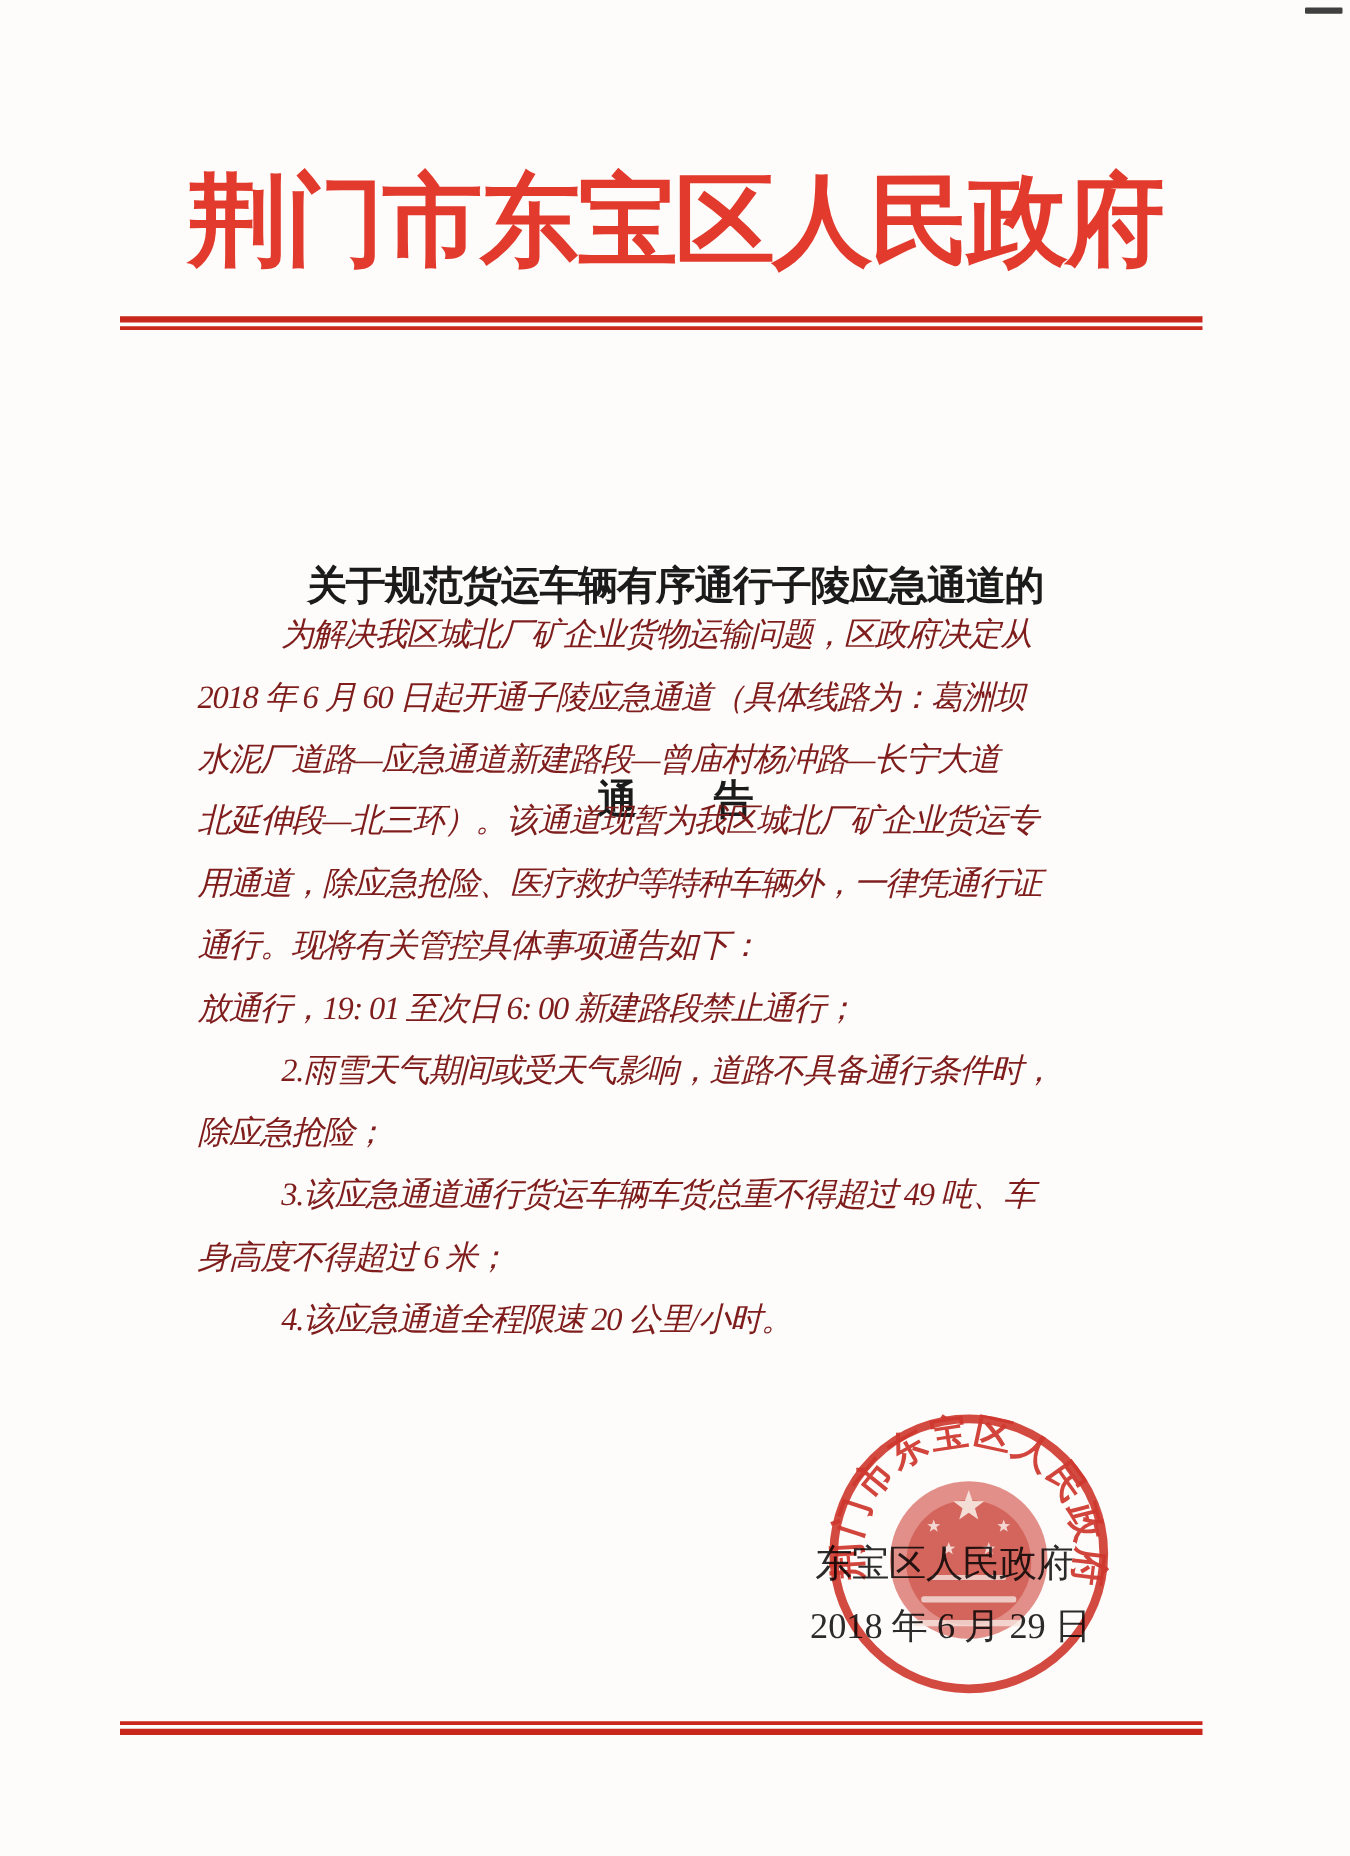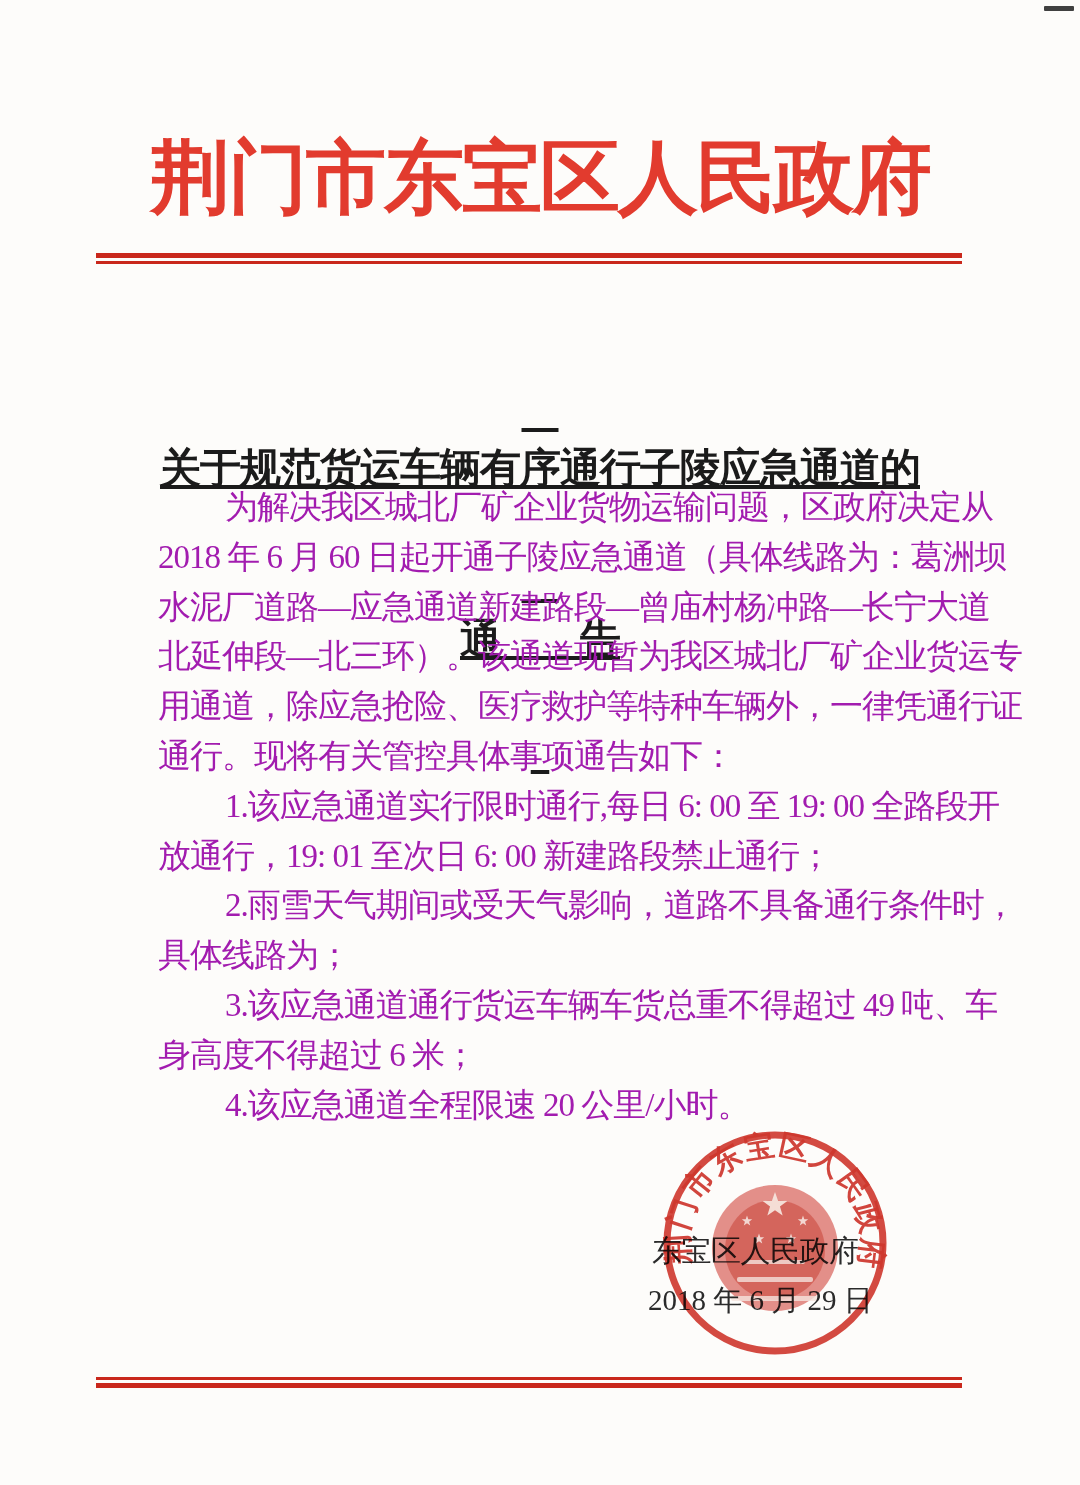--- a/index.html
+++ b/index.html
@@ -43,35 +43,35 @@
   #rule-top-thin  { top: 261px; }
   #rule-bottom-thin  { top: 1377px; }
   #rule-bottom-thick { top: 1383px; }
   .notice-title {
     position: absolute;
     left: 0; right: 0;
     top: 326px;
     text-align: center;
     color: #1b1b1b;
     font-weight: bold;
-    font-size: 41px;
+    font-size: 32px;
     line-height: 57px;
     letter-spacing: -1px;
     white-space: pre;
-    text-decoration: underline;
   }
   .body-text {
     position: absolute;
     left: 158px;
     top: 483px;
     width: 800px;
-    font-size: 33px;
+    font-size: 26px;
     line-height: 49.8px;
     letter-spacing: -1px;
-    color: #a21caf;
+    color: #7f1d1d;
+    font-style: italic;
   }
   .body-line { height: 49.8px; white-space: nowrap; }
   .body-line.indent { text-indent: 67px; }
   .sig-name {
     position: absolute;
     left: 652px; top: 1231px;
     font-size: 30px;
     letter-spacing: -0.5px;
     color: #2b2b2b;
     white-space: nowrap;
@@ -110,24 +110,23 @@
     <div>通　　告</div>
   </div>
 
   <div class="body-text">
     <div class="body-line indent">为解决我区城北厂矿企业货物运输问题，区政府决定从</div>
     <div class="body-line">2018 年 6 月 60 日起开通子陵应急通道（具体线路为：葛洲坝</div>
     <div class="body-line">水泥厂道路—应急通道新建路段—曾庙村杨冲路—长宁大道</div>
     <div class="body-line">北延伸段—北三环）。该通道现暂为我区城北厂矿企业货运专</div>
     <div class="body-line">用通道，除应急抢险、医疗救护等特种车辆外，一律凭通行证</div>
     <div class="body-line">通行。现将有关管控具体事项通告如下：</div>
-    <div class="body-line indent">1.该应急通道实行限时通行,每日 6: 00 至 19: 00 全路段开</div>
     <div class="body-line">放通行，19: 01 至次日 6: 00 新建路段禁止通行；</div>
     <div class="body-line indent">2.雨雪天气期间或受天气影响，道路不具备通行条件时，</div>
-    <div class="body-line">具体线路为；</div>
+    <div class="body-line">除应急抢险；</div>
     <div class="body-line indent">3.该应急通道通行货运车辆车货总重不得超过 49 吨、车</div>
     <div class="body-line">身高度不得超过 6 米；</div>
     <div class="body-line indent">4.该应急通道全程限速 20 公里/小时。</div>
   </div>
 
   <div class="sig-name">东宝区人民政府</div>
   <div class="sig-date">2018 年 6 月 29 日</div>
 
   <svg class="seal" viewBox="0 0 300 300">
     <defs>

